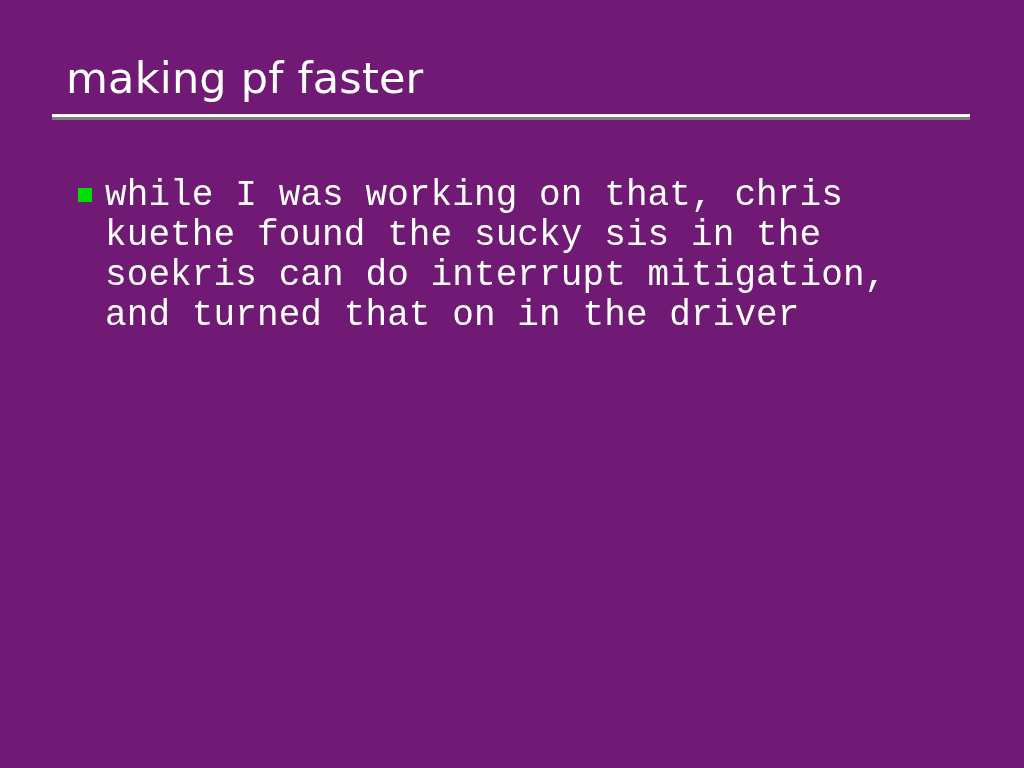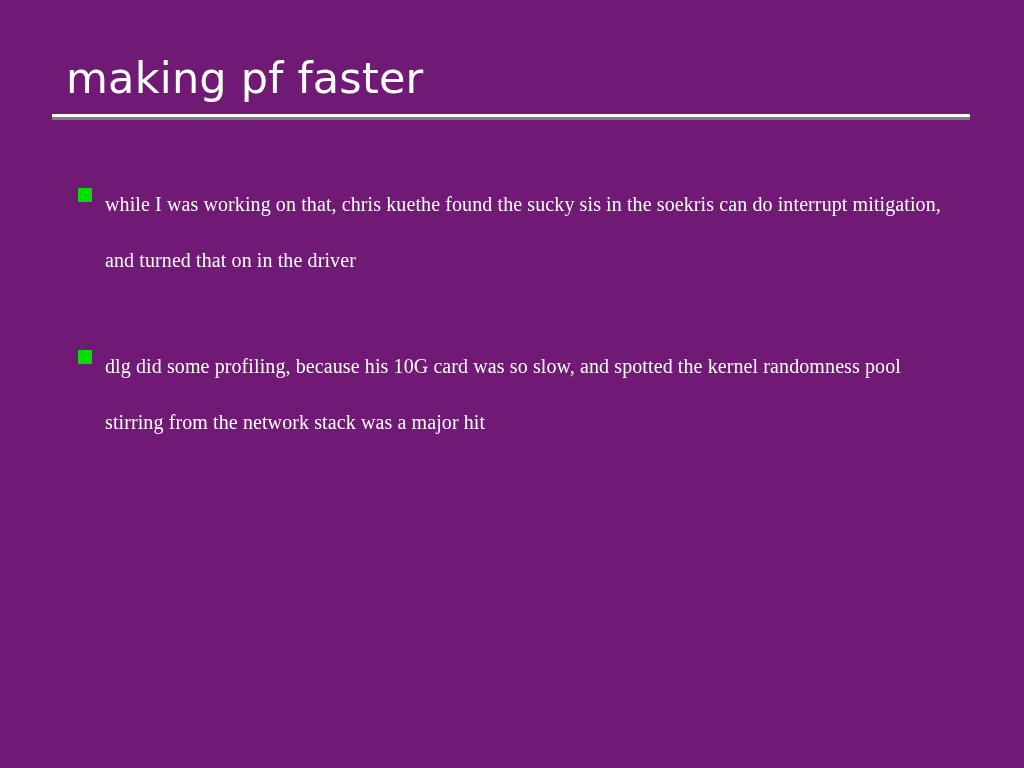--- a/index.html
+++ b/index.html
@@ -81,23 +81,23 @@
     flex: 0 0 auto;
     width: 14px;
     height: 14px;
     background: #00dd00;
     margin-top: 12px;
     margin-right: 13px;
   }
 
   .bullet-text {
     flex: 1 1 auto;
-    font-family: Liberation Serif, serif;
-    font-size: 20px;
-    line-height: 56px;
+    font-family: Liberation Mono, monospace;
+    font-size: 36px;
+    line-height: 40px;
     color: #ffffff;
     letter-spacing: 0.1px;
     max-width: 836px;
   }
 </style>
 </head>
 <body>
 
 <div class="slide">
 
@@ -106,20 +106,16 @@
     <div class="title-rule"></div>
   </div>
 
   <div class="body-block">
 
     <div class="bullet-item">
       <span class="bullet-marker"></span>
       <span class="bullet-text">while I was working on that, chris kuethe found the sucky sis in the soekris can do interrupt mitigation, and turned that on in the driver</span>
     </div>
 
-    <div class="bullet-item">
-      <span class="bullet-marker"></span>
-      <span class="bullet-text">dlg did some profiling, because his 10G card was so slow, and spotted the kernel randomness pool stirring from the network stack was a major hit</span>
-    </div>
 
   </div>
 
 </div>
 
 </body></html>

